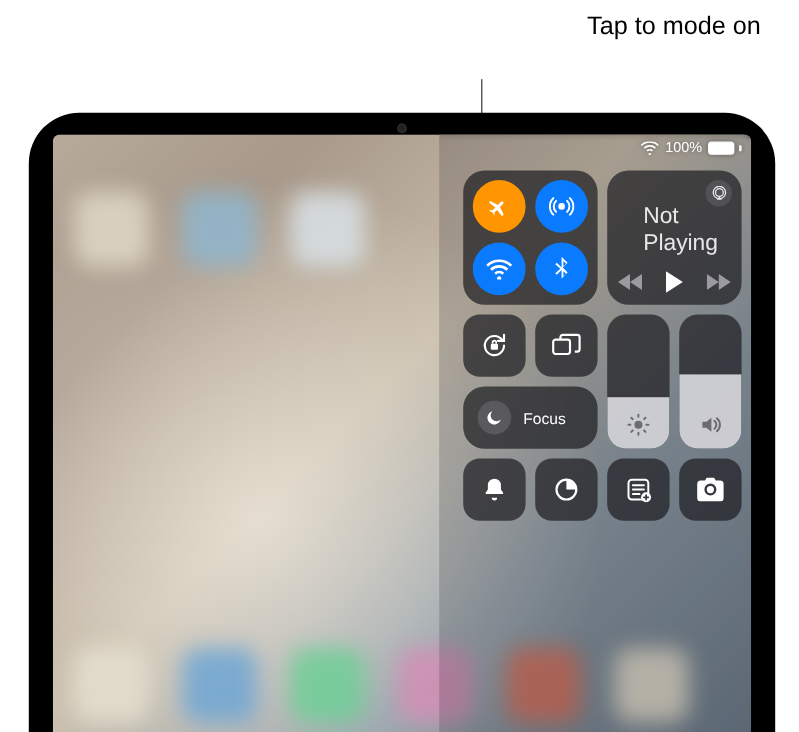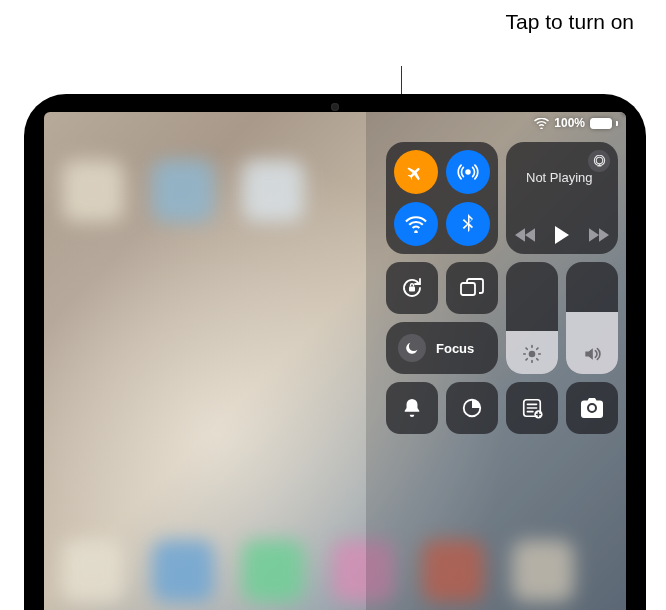--- a/index.html
+++ b/index.html
@@ -74,21 +74,21 @@
   .status-bar {
     position: absolute;
     top: 4px; right: 8px;
     display: flex;
     align-items: center;
     gap: 5px;
     color: #fff;
     font-size: 12px;
     filter: drop-shadow(0 0 2px rgba(0,0,0,0.4));
   }
-  .status-bar .pct { font-weight: 700; }
+  .status-bar .pct { font-weight: 400; }
   .batt-body {
     width: 22px; height: 11px;
     border: 1px solid #fff;
     border-radius: 3px;
     position: relative;
     background: #fff;
   }
   .batt-cap {
     width: 2px; height: 5px;
     background: #fff;
@@ -143,21 +143,21 @@
     position: absolute;
     top: 8px; right: 8px;
     width: 22px; height: 22px;
     border-radius: 50%;
     background: rgba(120,120,128,0.35);
     display: flex;
     align-items: center;
     justify-content: center;
     color: #e8e8ea;
   }
-  .media .title { margin-top: 20px; margin-left: 10px; color: #e8e8ea; font-size: 13px; }
+  .media .title { margin-top: 20px; margin-left: 20px; color: #e8e8ea; font-size: 19px; }
   .media .controls {
     position: absolute;
     bottom: 10px;
     left: 0; right: 0;
     display: flex;
     justify-content: space-around;
     align-items: center;
     color: #9a9aa0;
   }
   .media .controls .play { color: #fff; }
@@ -170,21 +170,21 @@
     color: #fff;
   }
   .focus-panel {
     grid-column: 1 / span 2;
     display: flex;
     align-items: center;
     gap: 10px;
     padding: 0 12px;
     color: #fff;
     font-size: 13px;
-    font-weight: 700;
+    font-weight: 400;
   }
   .focus-panel .moon {
     width: 28px; height: 28px;
     border-radius: 50%;
     background: rgba(120,120,128,0.45);
     display: flex;
     align-items: center;
     justify-content: center;
   }
   .slider {
@@ -214,21 +214,21 @@
     width: 8px; height: 8px;
     border-radius: 50%;
     background: #222;
     box-shadow: inset 0 0 2px #444;
   }
 </style>
 </head>
 <body>
 
 <div class="callout">
-  <div>Tap to turn on</div>
+  <div>Tap to mode on</div>
 </div>
 <div class="callout-line"></div>
 
 <div class="device">
   <div class="camera-dot"></div>
   <div class="screen">
 
     <div class="bg-row top">
       <div class="bg-app" style="background:#e0d8c6"></div>
       <div class="bg-app" style="background:#8fb6ce"></div>

